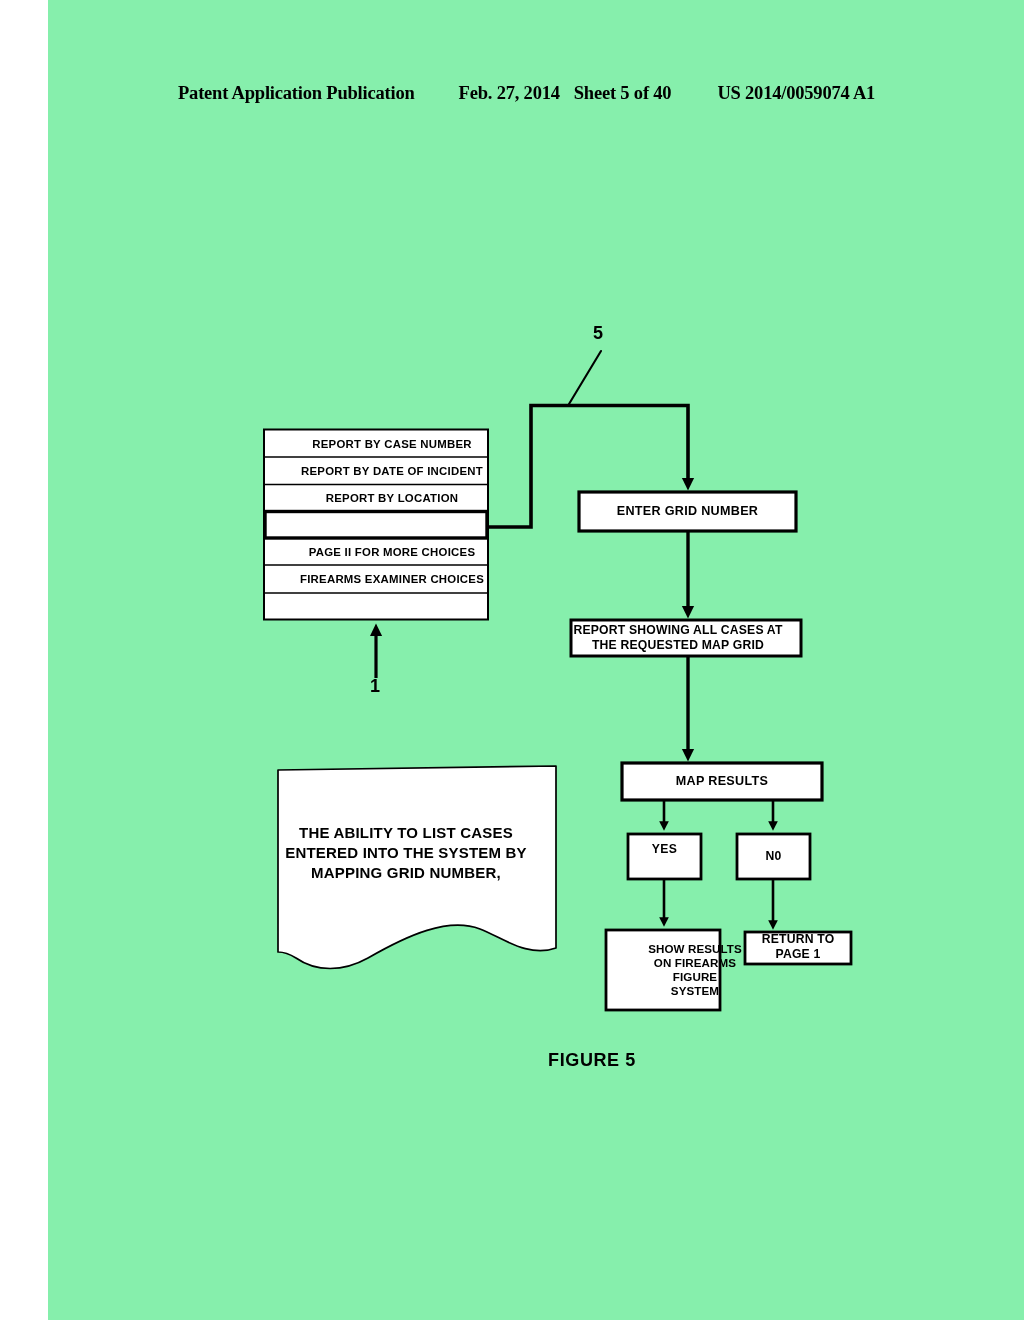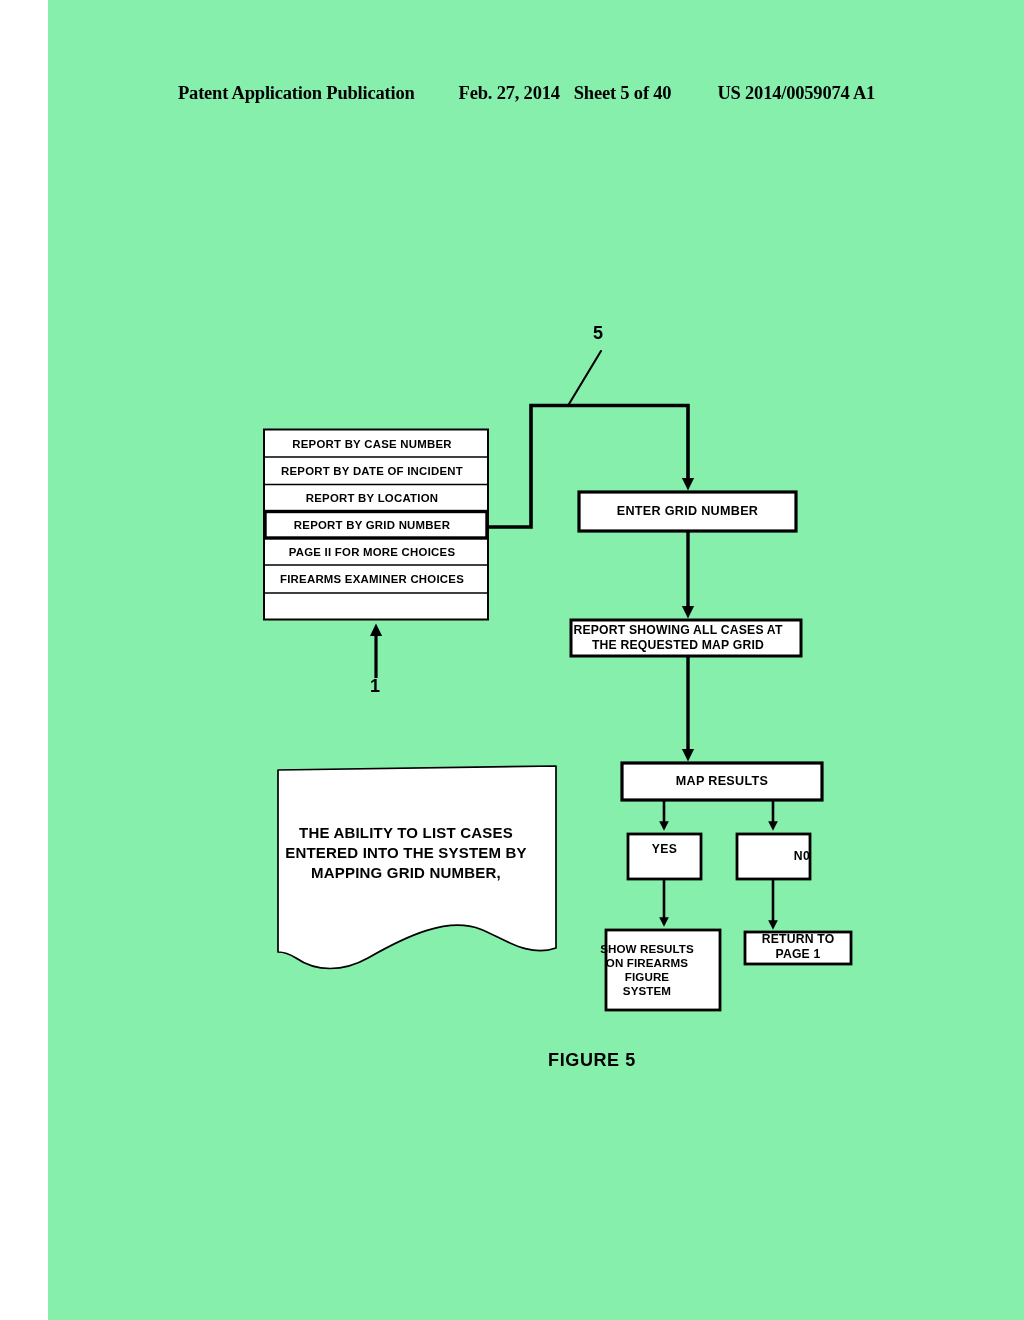--- a/index.html
+++ b/index.html
@@ -47,21 +47,21 @@
     left: 0;
     top: 0;
     width: 1024px;
     height: 1320px;
   }
   #drawing svg { display: block; }
 
   
   .menu-row {
     position: absolute;
-    left: 212px;
+    left: 232px;
     width: 224px;
     display: flex;
     align-items: center;
     justify-content: center;
     font-size: 11.4px;
     font-weight: bold;
     letter-spacing: 0.25px;
     box-sizing: border-box;
   }
 
@@ -175,23 +175,20 @@
 
   <div class="menu-row" style="top:430px; height:27px;">
     <span>REPORT BY CASE NUMBER</span>
   </div>
   <div class="menu-row" style="top:457px; height:27.5px;">
     <span>REPORT BY DATE OF INCIDENT</span>
   </div>
   <div class="menu-row" style="top:484.5px; height:26.5px;">
     <span>REPORT BY LOCATION</span>
   </div>
-  <div class="menu-row" style="top:511px; height:27px;">
-    <span>REPORT BY GRID NUMBER</span>
-  </div>
   <div class="menu-row" style="top:538px; height:27px;">
     <span>PAGE II FOR MORE CHOICES</span>
   </div>
   <div class="menu-row" style="top:565px; height:28px;">
     <span>FIREARMS EXAMINER CHOICES</span>
   </div>
 
   <div class="node-label" style="left:531px; top:492px; width:217px; height:39px; font-size:12.6px; letter-spacing:0.3px;">
     <span>ENTER GRID NUMBER</span>
   </div>
@@ -202,25 +199,25 @@
   </div>
 
   <div class="node-label" style="left:574px; top:763px; width:200px; height:37px; font-size:12.6px; letter-spacing:0.3px;">
     <span>MAP RESULTS</span>
   </div>
 
   <div class="node-label" style="left:580px; top:827px; width:73px; height:45px; font-size:12.2px; letter-spacing:0.3px;">
     <span>YES</span>
   </div>
 
-  <div class="node-label" style="left:689px; top:834px; width:73px; height:45px; font-size:12.2px; letter-spacing:0.3px;justify-content:flex-end;">
+  <div class="node-label" style="left:689px; top:834px; width:73px; height:45px; font-size:12.2px; letter-spacing:0.3px;">
     <span>N0</span>
   </div>
 
-  <div class="node-label" style="left:542px; top:930px; width:114px; height:80px; font-size:11.6px; letter-spacing:0.1px; flex-direction:column;">
+  <div class="node-label" style="left:590px; top:930px; width:114px; height:80px; font-size:11.6px; letter-spacing:0.1px; flex-direction:column;">
     <span>SHOW RESULTS</span>
     <span>ON FIREARMS</span>
     <span>FIGURE</span>
     <span>SYSTEM</span>
   </div>
 
   <div class="node-label" style="left:697px; top:930px; width:106px; height:34px; font-size:12.2px; letter-spacing:0.2px; flex-direction:column;">
     <span>RETURN TO</span>
     <span>PAGE 1</span>
   </div>

